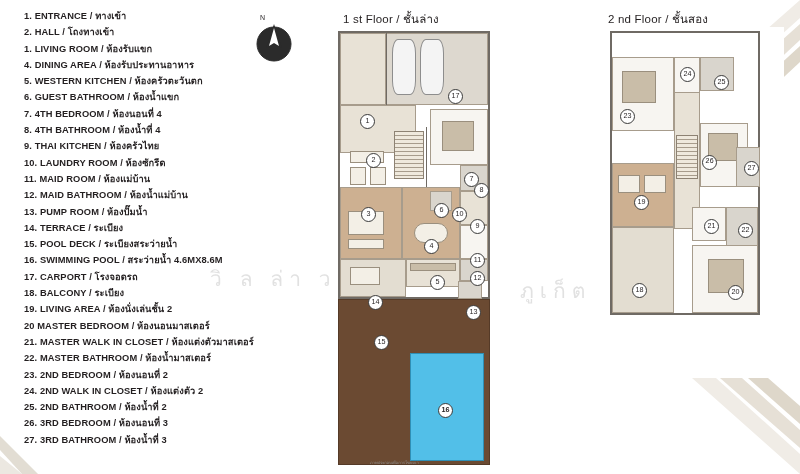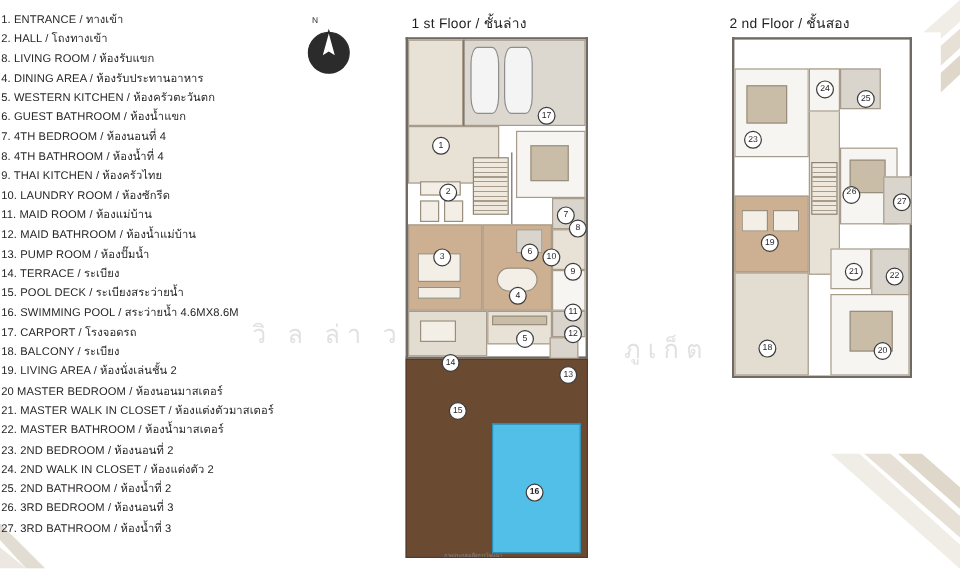--- a/index.html
+++ b/index.html
@@ -18,23 +18,24 @@
   
   .corner {
     position: absolute;
     pointer-events: none;
   }
   .corner svg { display: block; }
 
   
   #legend {
     position: absolute;
-    left: 1px;
+    left: 24px;
     top: 8px;
     width: 300px;
+    font-weight: bold;
   }
   .legend-item {
     font-size: 9.3px;
     line-height: 16.3px;
     color: #231f20;
     white-space: nowrap;
     letter-spacing: 0.1px;
   }
 
   
@@ -170,21 +171,21 @@
   <div class="corner" style="left:0;bottom:0;">
     <svg width="60" height="60" viewBox="0 0 60 60">
       <path d="M0 60 L0 42 L22 60 Z" fill="#ece8e1"></path>
       <path d="M0 36 L0 22 L38 60 L22 60 Z" fill="#e2ddd3"></path>
     </svg>
   </div>
 
   <div id="legend">
     <div class="legend-item">1.  ENTRANCE / ทางเข้า</div>
     <div class="legend-item">2.  HALL / โถงทางเข้า</div>
-    <div class="legend-item">8.  LIVING ROOM / ห้องรับแขก</div>
+    <div class="legend-item">1.  LIVING ROOM / ห้องรับแขก</div>
     <div class="legend-item">4.  DINING AREA / ห้องรับประทานอาหาร</div>
     <div class="legend-item">5.  WESTERN KITCHEN / ห้องครัวตะวันตก</div>
     <div class="legend-item">6.  GUEST BATHROOM / ห้องน้ำแขก</div>
     <div class="legend-item">7.  4TH BEDROOM / ห้องนอนที่ 4</div>
     <div class="legend-item">8.  4TH BATHROOM / ห้องน้ำที่ 4</div>
     <div class="legend-item">9.  THAI KITCHEN / ห้องครัวไทย</div>
     <div class="legend-item">10. LAUNDRY ROOM / ห้องซักรีด</div>
     <div class="legend-item">11. MAID ROOM / ห้องแม่บ้าน</div>
     <div class="legend-item">12. MAID BATHROOM / ห้องน้ำแม่บ้าน</div>
     <div class="legend-item">13. PUMP ROOM / ห้องปั๊มน้ำ</div>

